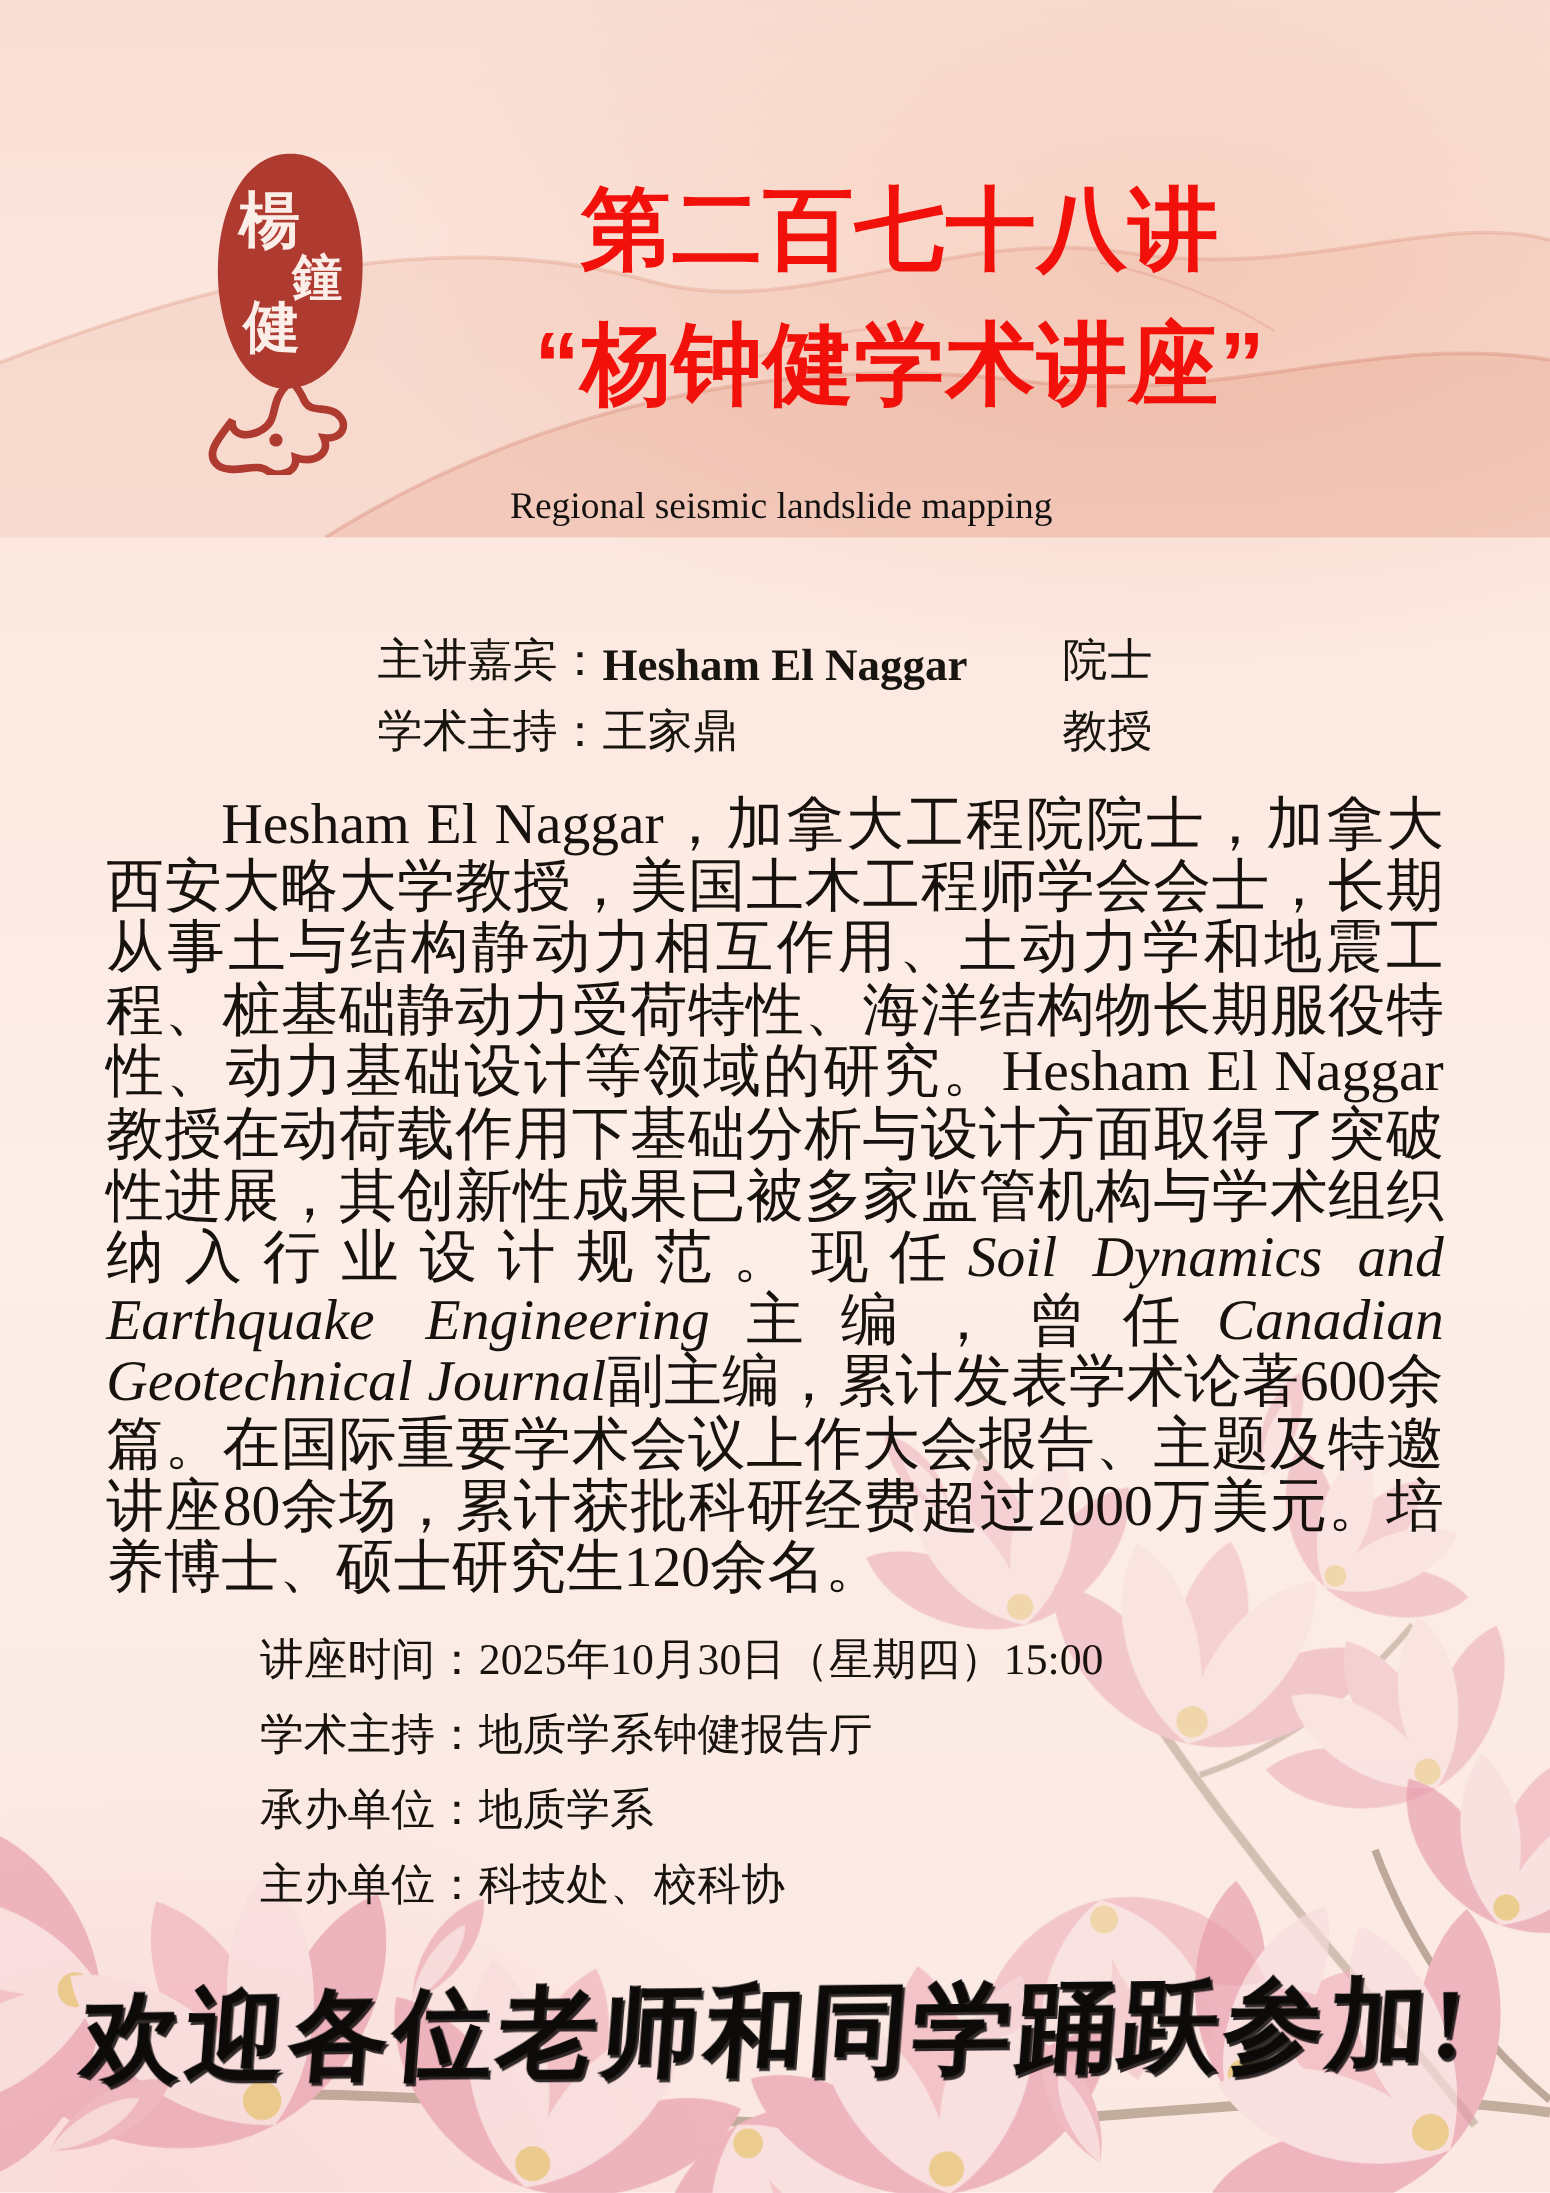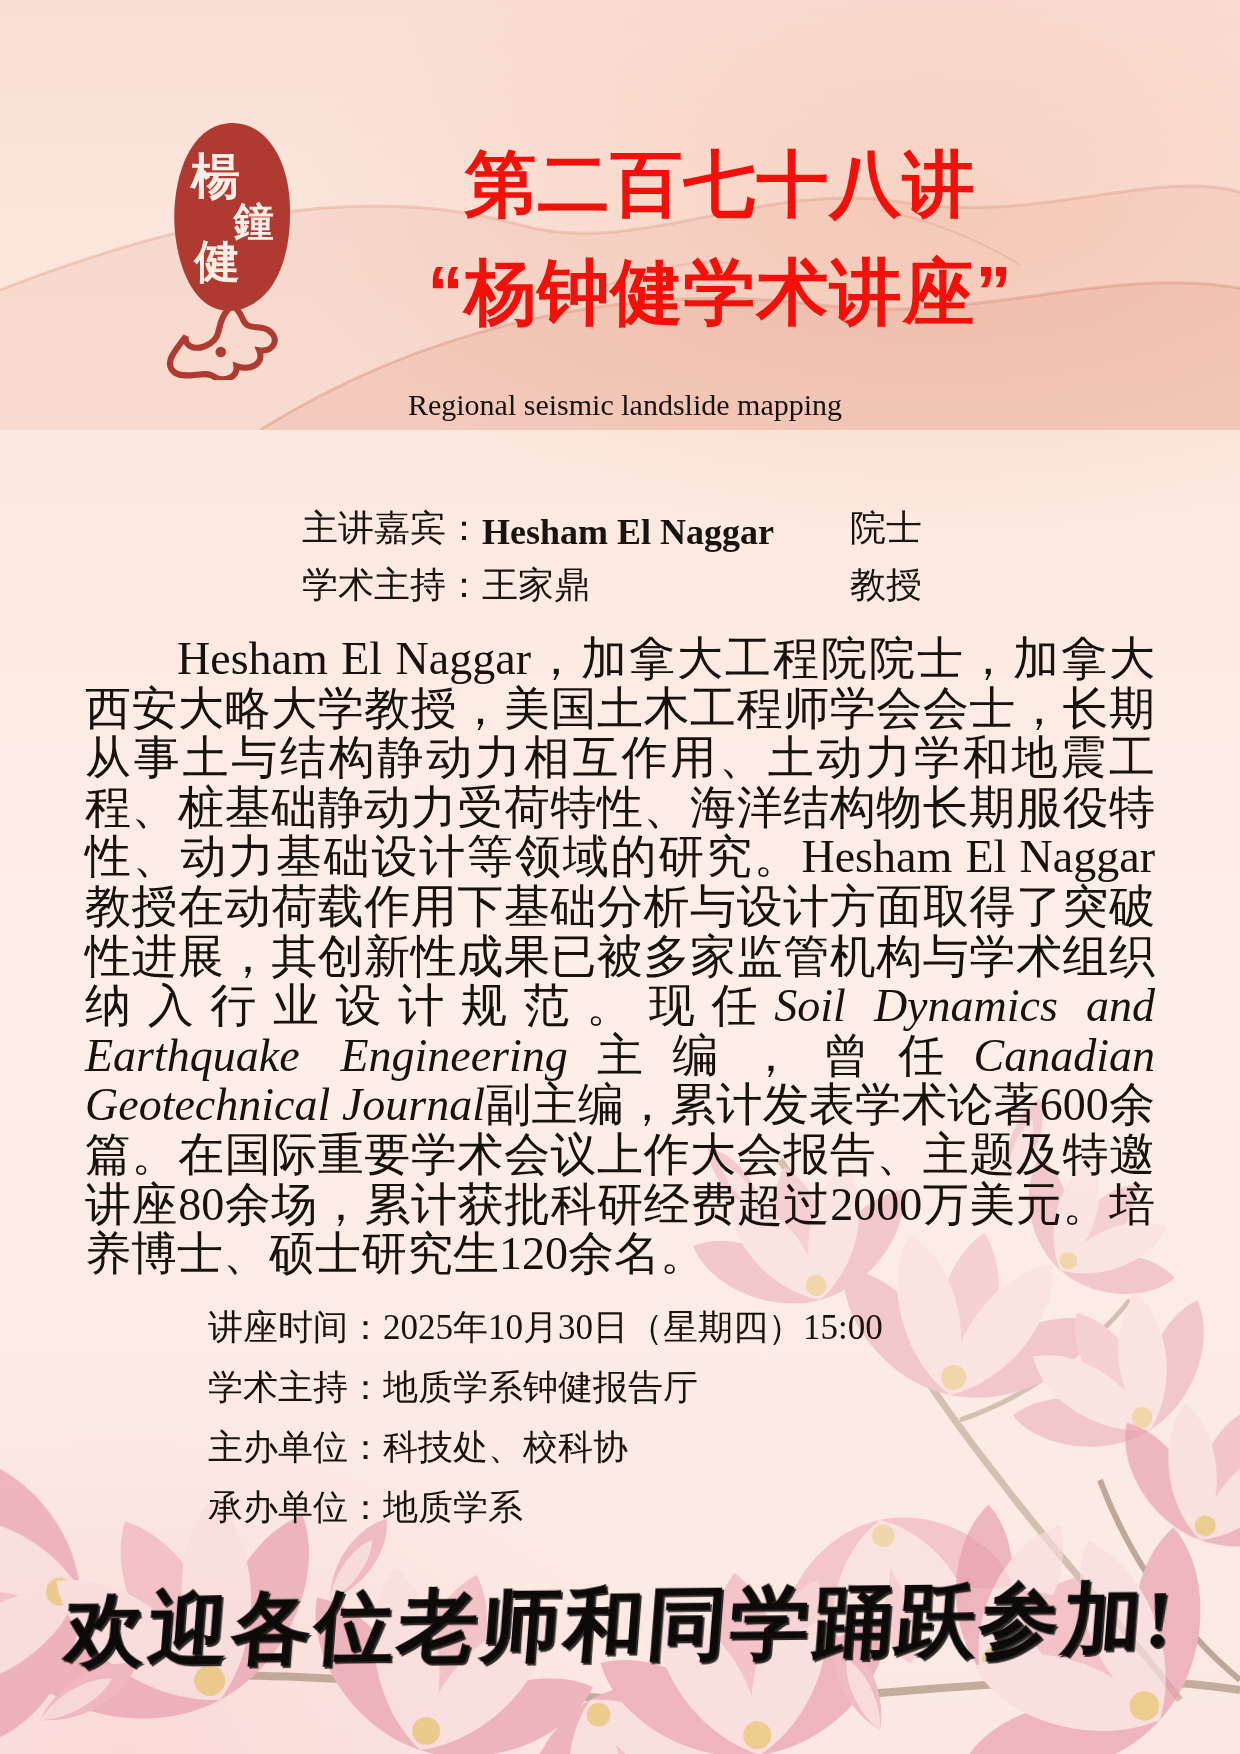--- a/index.html
+++ b/index.html
@@ -144,22 +144,22 @@
   <div class="bio"><span>Hesham El Naggar，加拿大工程院院士，加拿大西安大略大学教授，美国土木工程师学会会士，长期从事土与结构静动力相互作用、土动力学和地震工程、桩基础静动力受荷特性、海洋结构物长期服役特性、动力基础设计等领域的研究。Hesham El Naggar教授在动荷载作用下基础分析与设计方面取得了突破性进展，其创新性成果已被多家监管机构与学术组织纳入行业设计规范。现任</span><span class="it">Soil Dynamics and Earthquake Engineering</span><span>主编，曾任</span><span class="it">Canadian Geotechnical Journal</span><span>副主编，累计发表学术论著600余篇。在国际重要学术会议上作大会报告、主题及特邀讲座80余场，累计获批科研经费超过2000万美元。培养博士、硕士研究生120余名。</span></div>
 
   <div class="details">
     <div class="row first">
       <span>讲座时间：</span><span>2025年10月30日（星期四）15:00</span>
     </div>
     <div class="row">
       <span>学术主持：</span><span>地质学系钟健报告厅</span>
     </div>
     <div class="row">
-      <span>主办单位：</span><span>科技处、校科协</span>
+      <span>承办单位：</span><span>地质学系</span>
     </div>
     <div class="row">
-      <span>承办单位：</span><span>地质学系</span>
+      <span>主办单位：</span><span>科技处、校科协</span>
     </div>
   </div>
 
   <div class="footer">欢迎各位老师和同学踊跃参加!</div>
 
 </div>
 
 </body></html>

